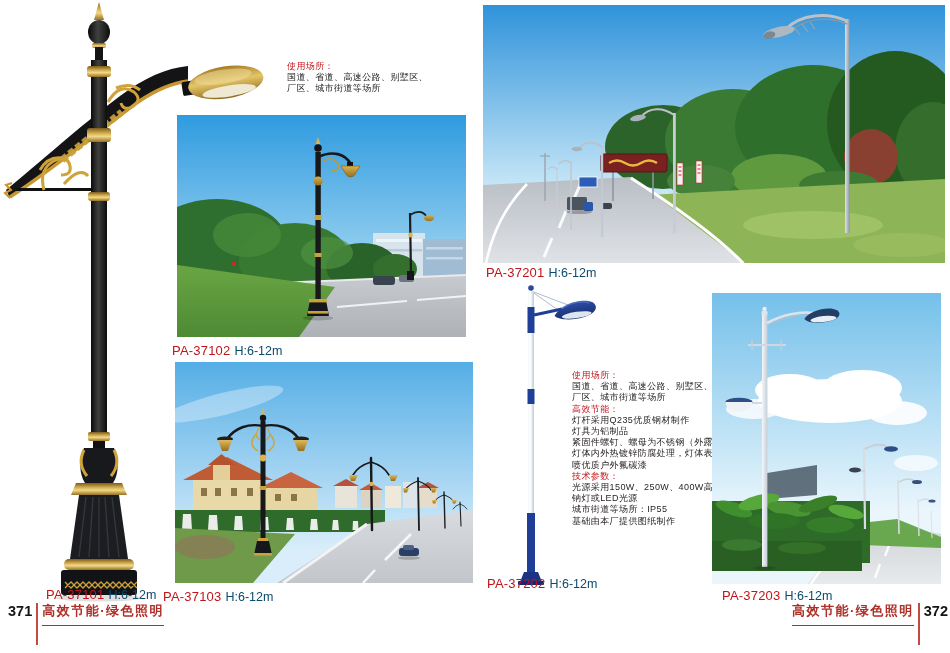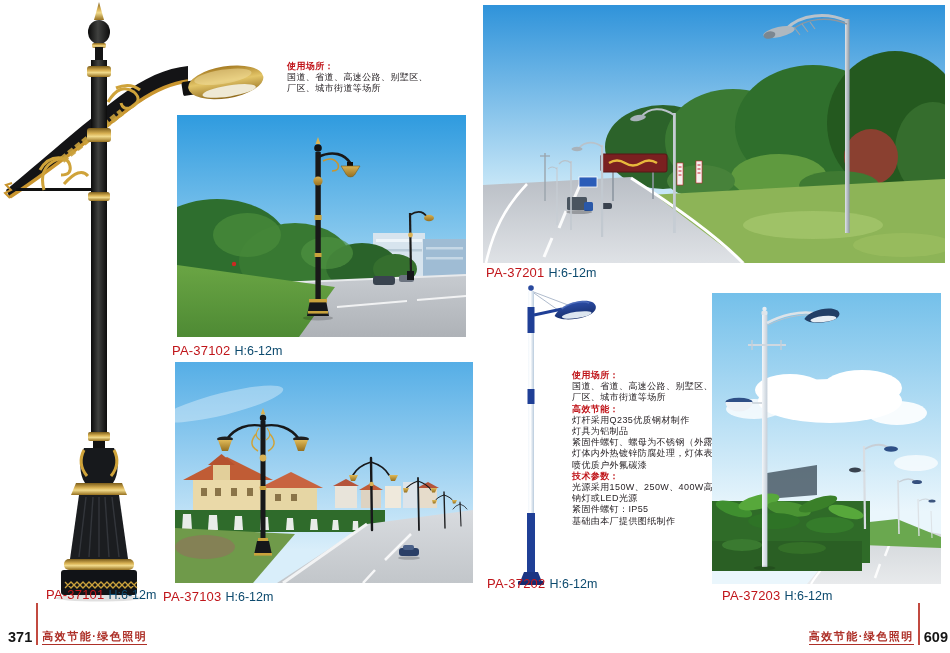--- a/index.html
+++ b/index.html
@@ -6,25 +6,25 @@
 body{font-family:"Liberation Sans","DejaVu Sans",sans-serif;background:#fff}
 .page{position:relative;width:950px;height:653px;background:#fff;overflow:hidden}
 .photo{position:absolute;overflow:hidden}
 .photo svg{display:block;width:100%;height:100%}
 .illus{position:absolute}
 .illus svg{display:block;width:100%;height:100%}
 .plabel{position:absolute;white-space:nowrap;font-size:13px}
 .plabel .code{color:#c0151a;font-weight:normal;letter-spacing:.2px}
 .plabel .spec{color:#0c4a6e;font-weight:normal;margin-left:4px;font-size:12.5px}
 .note{position:absolute;font-size:9px;line-height:11.2px;color:#2a2528;letter-spacing:.4px}
-.note .nt{color:#c0151a;font-weight:bold}
-.footer{position:absolute;display:flex;align-items:flex-end}
+.note .nt{color:#c0151a;font-weight:normal}
+.footer{position:absolute;display:flex;align-items:flex-start}
 .fnum{font-size:14.5px;font-weight:bold;color:#141414;line-height:16px}
 .fline{width:2px;height:42px;background:#c24a40;margin:0 4px}
-.fslogan{font-size:11px;font-weight:bold;color:#ad2f27;letter-spacing:1.5px;border-bottom:1.3px solid #ad2f27;padding-bottom:2px;line-height:12px;margin-top:2px;white-space:nowrap}
+.fslogan{font-size:13px;font-weight:bold;color:#ad2f27;letter-spacing:1.5px;border-bottom:1.3px solid #ad2f27;padding-bottom:8px;line-height:12px;margin-top:2px;white-space:nowrap}
 </style>
 </head>
 <body>
 
 <div class="page">
 
   <div class="illus" style="left:0;top:2px;width:265px;height:602px">
   <svg viewBox="0 0 265 602">
     <defs>
       <linearGradient id="gpole" x1="0" y1="0" x2="1" y2="0">
@@ -417,21 +417,21 @@
     <div>厂区、城市街道等场所</div>
     <div class="nt">高效节能：</div>
     <div>灯杆采用Q235优质钢材制作</div>
     <div>灯具为铝制品</div>
     <div>紧固件螺钉、螺母为不锈钢（外露）</div>
     <div>灯体内外热镀锌防腐处理，灯体表面</div>
     <div>喷优质户外氟碳漆</div>
     <div class="nt">技术参数：</div>
     <div>光源采用150W、250W、400W高压</div>
     <div>钠灯或LED光源</div>
-    <div>紧固件螺钉：IP55</div>
+    <div>城市街道等场所：IP55</div>
     <div>基础由本厂提供图纸制作</div>
   </div>
 
   <div class="photo" style="left:712px;top:293px;width:229px;height:291px">
   <svg viewBox="0 0 229 291">
     <defs>
       <linearGradient id="s4" x1="0" y1="0" x2="0" y2="1">
             <stop offset="0" stop-color="#74c0ea"></stop>
             <stop offset=".75" stop-color="#eaf6fc"></stop>
           </linearGradient>
@@ -534,16 +534,16 @@
   </div>
 
   <div class="footer" style="left:8px;top:603px">
     <span class="fnum">371</span>
     <span class="fline"></span>
     <span class="fslogan">高效节能·绿色照明</span>
   </div>
   <div class="footer" style="right:2px;top:603px">
     <span class="fslogan">高效节能·绿色照明</span>
     <span class="fline"></span>
-    <span class="fnum">609</span>
+    <span class="fnum">372</span>
   </div>
 
 </div>
 
 </body></html>

